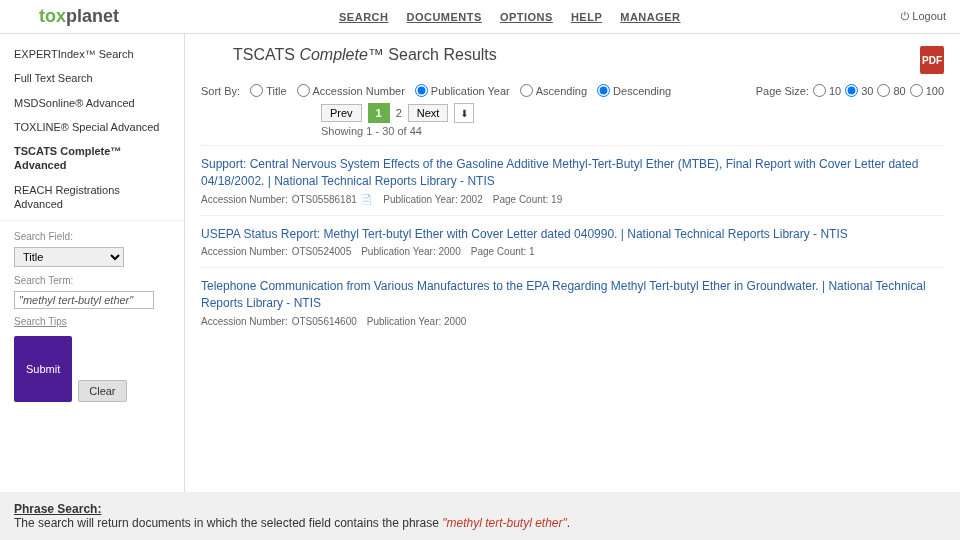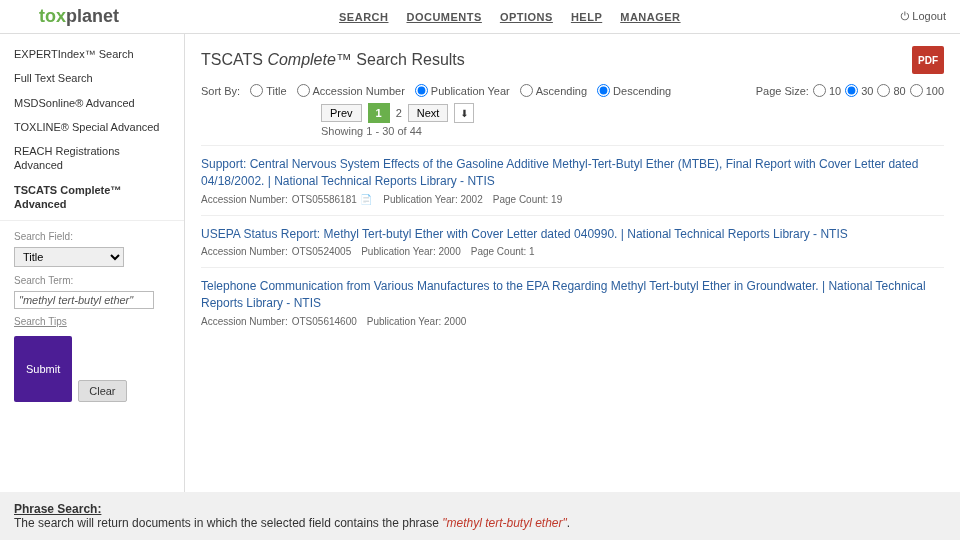--- a/index.html
+++ b/index.html
@@ -31,24 +31,24 @@
     .search-term-label { padding: 5px 14px 2px 14px; font-size: 10px; color: #888; }
     .search-term-input { margin: 3px 14px; }
     .search-term-input input { width: 140px; font-size: 11px; padding: 2px 4px; border: 1px solid #bbb; font-style: italic; color: #555; }
     .search-tips { padding: 4px 14px; font-size: 10px; color: #888; text-decoration: underline; cursor: pointer; }
     .sidebar-buttons { display: flex; gap: 6px; padding: 5px 14px; }
     .btn-submit { background: #4c1d95; color: #fff; border: none; padding: 4px 12px; font-size: 11px; cursor: pointer; border-radius: 2px; }
     .btn-clear { background: #e0e0e0; color: #333; border: 1px solid #bbb; padding: 4px 10px; font-size: 11px; cursor: pointer; border-radius: 2px; margin-top: 44px; }
 
     
     .content { flex: 1; background: #fff; padding: 12px 16px; overflow-y: auto; }
-    .content-header { display: flex; align-items: center; justify-content: space-between; margin-bottom: 10px; }
+    .content-header { display: flex; justify-content: space-between; margin-bottom: 10px; margin-left: 32px; }
     .content-title { font-size: 16px; color: #444; font-weight: normal; }
     .content-title em { font-style: italic; }
-    .pdf-icon { width: 32px; height: 28px; background: #c0392b; display: flex; align-items: center; justify-content: center; color: #fff; font-size: 10px; font-weight: bold; border-radius: 2px; cursor: pointer; }
+    .pdf-icon { width: 24px; height: 28px; background: #c0392b; display: flex; align-items: center; justify-content: center; color: #fff; font-size: 10px; font-weight: bold; border-radius: 2px; cursor: pointer; }
 
     
     .controls-row { display: flex; align-items: center; gap: 10px; font-size: 11px; color: #555; margin-bottom: 4px; flex-wrap: wrap; }
     .controls-row label { display: flex; align-items: center; gap: 3px; cursor: pointer; }
     .controls-row input[type=radio] { margin: 0; }
     .page-size-group { display: flex; align-items: center; gap: 4px; margin-left: auto; }
 
     
     .pagination { display: flex; align-items: center; gap: 6px; font-size: 11px; margin: 6px 0 2px 120px; }
     .page-btn { padding: 2px 8px; border: 1px solid #bbb; background: #f5f5f5; cursor: pointer; font-size: 11px; }
@@ -89,22 +89,22 @@
     <div class="logout-btn">⏻ Logout</div>
   </div>
 
   <div class="main-layout">
 
     <div class="sidebar">
       <div class="sidebar-item">EXPERTIndex™ Search</div>
       <div class="sidebar-item">Full Text Search</div>
       <div class="sidebar-item">MSDSonline® Advanced</div>
       <div class="sidebar-item">TOXLINE® Special Advanced</div>
+      <div class="sidebar-item active">TSCATS Complete™ Advanced</div>
       <div class="sidebar-item">REACH Registrations Advanced</div>
-      <div class="sidebar-item active">TSCATS Complete™ Advanced</div>
       <hr class="sidebar-divider">
       <div class="search-field-label">Search Field:</div>
       <div class="search-field-select">
         <select>
           <option>Title</option>
           <option>Accession Number</option>
           <option>Publication Year</option>
         </select>
       </div>
       <div class="search-term-label">Search Term:</div>

